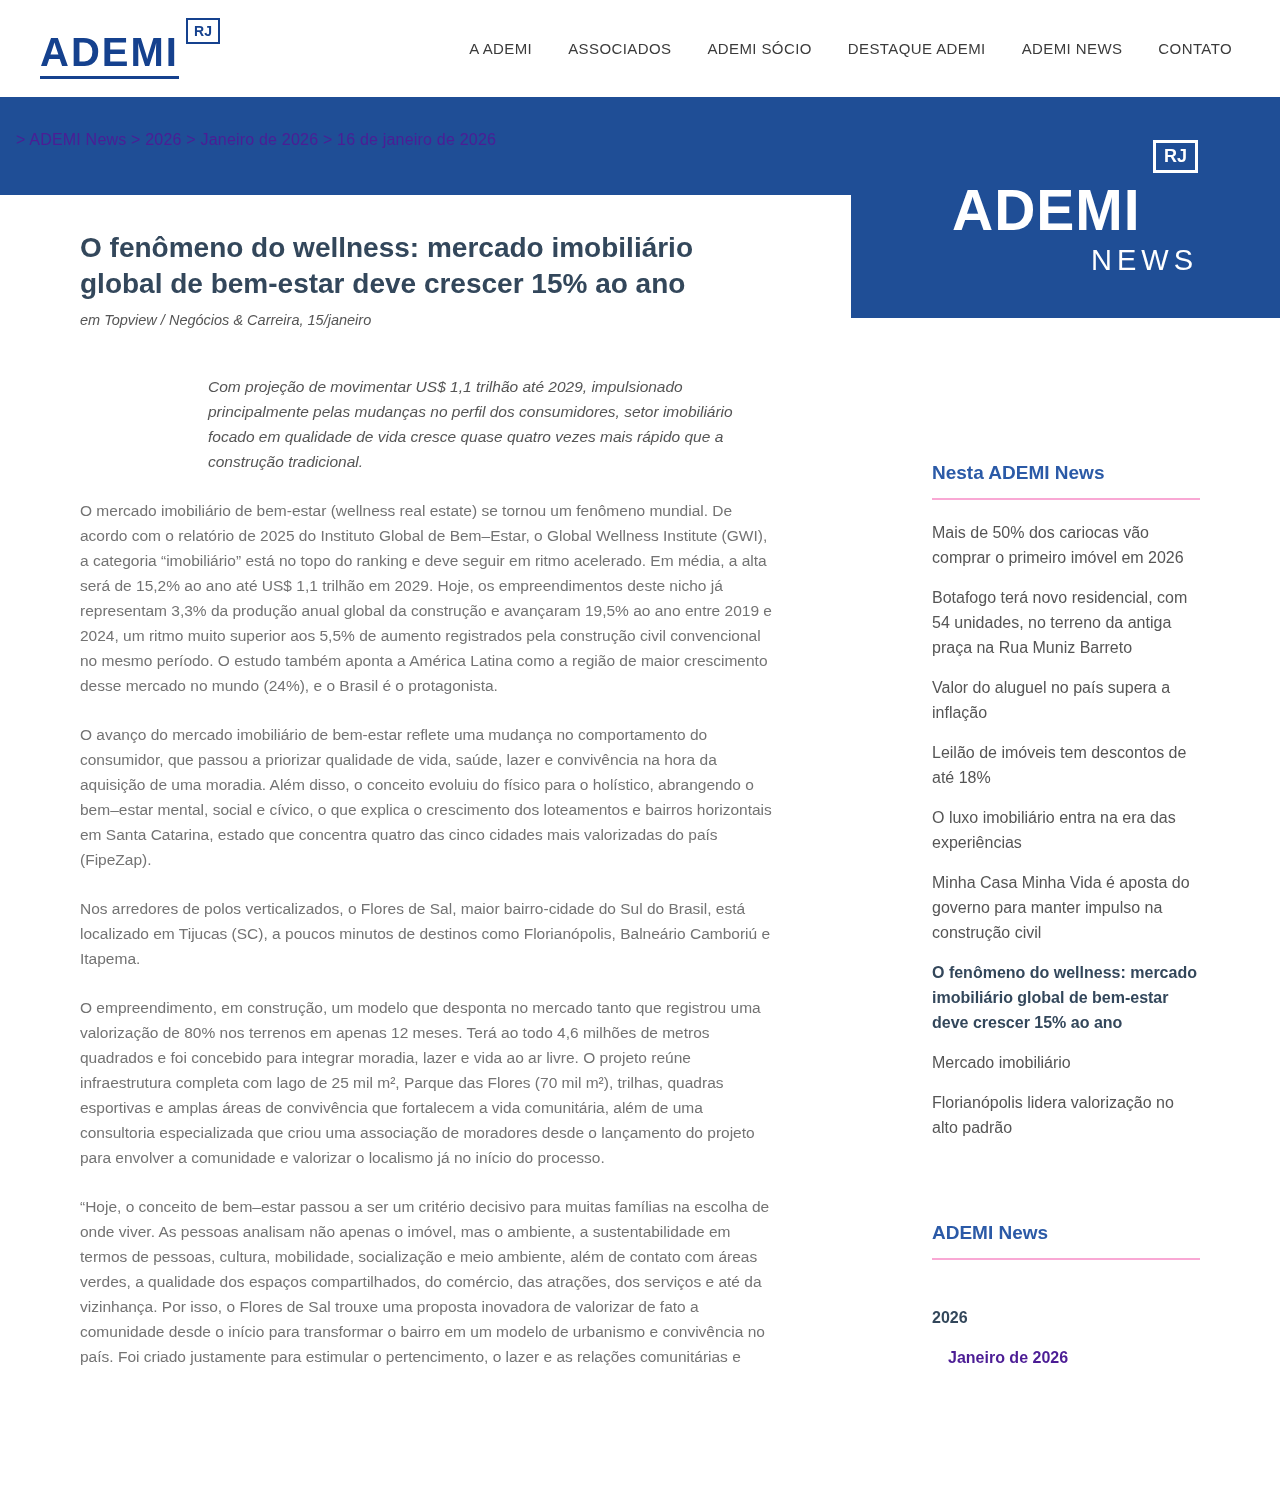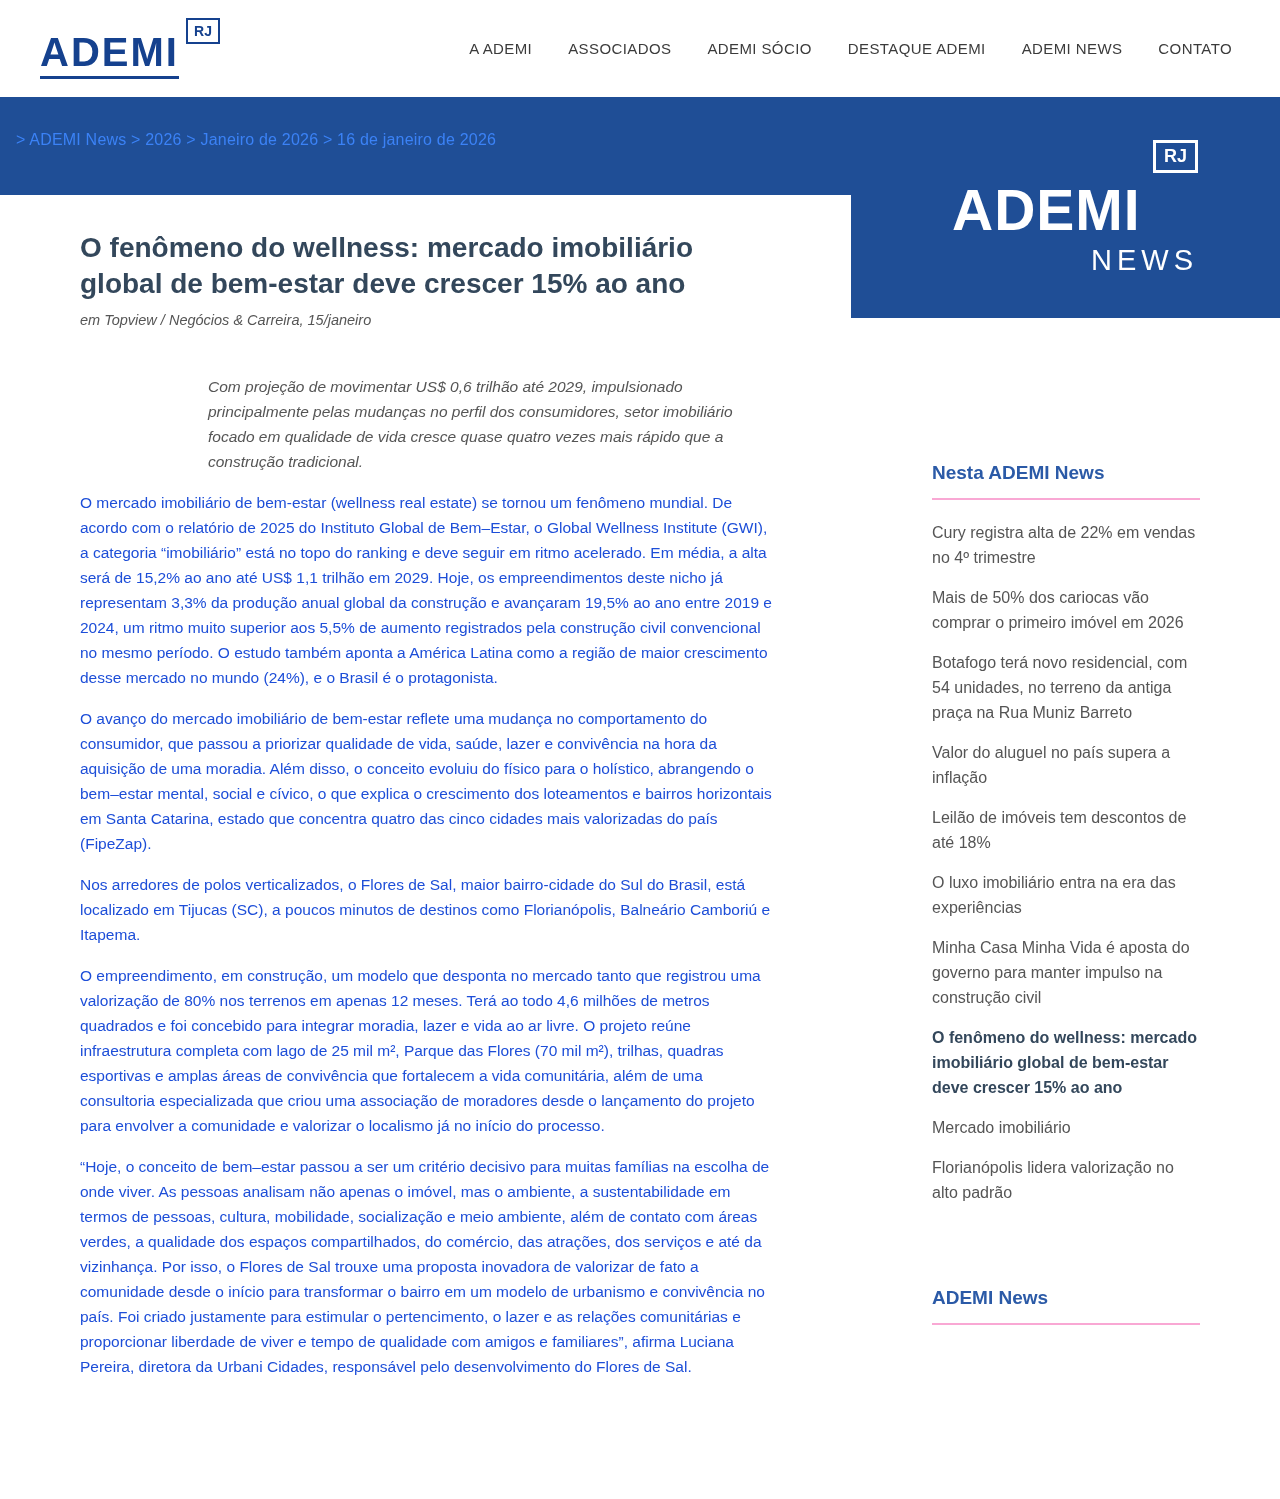--- a/index.html
+++ b/index.html
@@ -11,35 +11,35 @@
   .header { position:absolute; top:0; left:0; width:1280px; height:97px; background:#ffffff;
             display:flex; align-items:center; justify-content:space-between; padding:0 48px 0 40px; }
   .logo { position:relative; color:#15418e; cursor:pointer; padding-top:14px; width:170px; }
   .logo-text { font-size:40px; font-weight:bold; letter-spacing:2px; line-height:1; border-bottom:3px solid #15418e; padding-bottom:4px; display:inline-block; }
   .logo-badge { position:absolute; top:0; right:-10px; border:2px solid #15418e; font-size:14px; font-weight:bold; padding:3px 6px; background:#fff; }
   .nav { display:flex; gap:36px; align-items:center; }
   .nav-item { font-size:15px; color:#3b3b3b; letter-spacing:.4px; cursor:pointer; white-space:nowrap; }
 
   
   .band { position:absolute; top:97px; left:0; width:1280px; height:98px; background:#1f4e96; }
-  .breadcrumb { position:absolute; top:131px; left:16px; color:#3b82f6; font-size:16px; letter-spacing:.2px; cursor:pointer; }
+  .breadcrumb { position:absolute; top:131px; left:16px; color:#4c1d95; font-size:16px; letter-spacing:.2px; cursor:pointer; }
 
   
   .side-blue { position:absolute; top:195px; left:851px; width:429px; height:123px; background:#1f4e96; }
   .news-logo { position:absolute; top:140px; left:952px; width:246px; color:#ffffff; }
   .nl-badge { position:absolute; top:0; right:0; border:3px solid #ffffff; padding:3px 8px; font-size:18px; font-weight:bold; }
   .nl-text { font-size:57px; font-weight:bold; line-height:1; margin-top:42px; letter-spacing:1px; }
   .nl-sub { font-size:29px; letter-spacing:5px; text-align:right; margin-top:5px; font-weight:normal; }
 
   
   .main-col { position:absolute; top:230px; left:80px; width:692px; }
   .article-title { font-size:28px; line-height:36px; font-weight:bold; color:#33475b; max-width:686px; }
   .article-byline { margin-top:10px; font-style:italic; font-size:14.5px; color:#555555; }
   .article-lead { margin:46px 0 0 128px; width:556px; font-style:italic; font-size:15.5px; line-height:25px; color:#555555; }
-  .article-body p { margin-top:16px; font-size:15.5px; line-height:25px; color:#1d4ed8; }
+  .article-body p { margin-top:24px; font-size:15.5px; line-height:25px; color:#737373; }
 
   
   .sidebar { position:absolute; top:462px; left:932px; width:268px; }
   .side-title { color:#2b5aa7; font-size:19px; font-weight:bold; padding-bottom:14px; border-bottom:2px solid #f9a8d4; }
   .side-list { margin-top:20px; }
   .side-item { font-size:16px; line-height:25px; color:#555555; margin-bottom:15px; cursor:pointer; }
   .side-item.current { color:#33475b; font-weight:bold; }
   .section2 { margin-top:82px; }
   .archive-year { margin-top:49px; font-size:16px; font-weight:bold; color:#33475b; cursor:pointer; }
   .archive-month { margin-top:22px; margin-left:16px; font-size:16px; font-weight:bold; color:#4c1d95; cursor:pointer; }
@@ -71,34 +71,33 @@
   <div class="side-blue"></div>
   <div class="news-logo">
     <span class="nl-badge">RJ</span>
     <div class="nl-text">ADEMI</div>
     <div class="nl-sub">NEWS</div>
   </div>
 
   <div class="main-col">
     <h1 class="article-title">O fenômeno do wellness: mercado imobiliário global de bem-estar deve crescer 15% ao ano</h1>
     <div class="article-byline">em Topview / Negócios &amp; Carreira, 15/janeiro</div>
-    <div class="article-lead">Com projeção de movimentar US$ 0,6 trilhão até 2029, impulsionado principalmente pelas mudanças no perfil dos consumidores, setor imobiliário focado em qualidade de vida cresce quase quatro vezes mais rápido que a construção tradicional.</div>
+    <div class="article-lead">Com projeção de movimentar US$ 1,1 trilhão até 2029, impulsionado principalmente pelas mudanças no perfil dos consumidores, setor imobiliário focado em qualidade de vida cresce quase quatro vezes mais rápido que a construção tradicional.</div>
     <div class="article-body">
       <p>O mercado imobiliário de bem-estar (wellness real estate) se tornou um fenômeno mundial. De acordo com o relatório de 2025 do Instituto Global de Bem–Estar, o Global Wellness Institute (GWI), a categoria “imobiliário” está no topo do ranking e deve seguir em ritmo acelerado. Em média, a alta será de 15,2% ao ano até US$ 1,1 trilhão em 2029. Hoje, os empreendimentos deste nicho já representam 3,3% da produção anual global da construção e avançaram 19,5% ao ano entre 2019 e 2024, um ritmo muito superior aos 5,5% de aumento registrados pela construção civil convencional no mesmo período. O estudo também aponta a América Latina como a região de maior crescimento desse mercado no mundo (24%), e o Brasil é o protagonista.</p>
       <p>O avanço do mercado imobiliário de bem-estar reflete uma mudança no comportamento do consumidor, que passou a priorizar qualidade de vida, saúde, lazer e convivência na hora da aquisição de uma moradia. Além disso, o conceito evoluiu do físico para o holístico, abrangendo o bem–estar mental, social e cívico, o que explica o crescimento dos loteamentos e bairros horizontais em Santa Catarina, estado que concentra quatro das cinco cidades mais valorizadas do país (FipeZap).</p>
       <p>Nos arredores de polos verticalizados, o Flores de Sal, maior bairro-cidade do Sul do Brasil, está localizado em Tijucas (SC), a poucos minutos de destinos como Florianópolis, Balneário Camboriú e Itapema.</p>
       <p>O empreendimento, em construção, um modelo que desponta no mercado tanto que registrou uma valorização de 80% nos terrenos em apenas 12 meses. Terá ao todo 4,6 milhões de metros quadrados e foi concebido para integrar moradia, lazer e vida ao ar livre. O projeto reúne infraestrutura completa com lago de 25 mil m², Parque das Flores (70 mil m²), trilhas, quadras esportivas e amplas áreas de convivência que fortalecem a vida comunitária, além de uma consultoria especializada que criou uma associação de moradores desde o lançamento do projeto para envolver a comunidade e valorizar o localismo já no início do processo.</p>
       <p>“Hoje, o conceito de bem–estar passou a ser um critério decisivo para muitas famílias na escolha de onde viver. As pessoas analisam não apenas o imóvel, mas o ambiente, a sustentabilidade em termos de pessoas, cultura, mobilidade, socialização e meio ambiente, além de contato com áreas verdes, a qualidade dos espaços compartilhados, do comércio, das atrações, dos serviços e até da vizinhança. Por isso, o Flores de Sal trouxe uma proposta inovadora de valorizar de fato a comunidade desde o início para transformar o bairro em um modelo de urbanismo e convivência no país. Foi criado justamente para estimular o pertencimento, o lazer e as relações comunitárias e proporcionar liberdade de viver e tempo de qualidade com amigos e familiares”, afirma Luciana Pereira, diretora da Urbani Cidades, responsável pelo desenvolvimento do Flores de Sal.</p>
     </div>
   </div>
 
   <div class="sidebar">
     <div class="side-title">Nesta ADEMI News</div>
     <div class="side-list">
-      <div class="side-item">Cury registra alta de 22% em vendas no 4º trimestre</div>
       <div class="side-item">Mais de 50% dos cariocas vão comprar o primeiro imóvel em 2026</div>
       <div class="side-item">Botafogo terá novo residencial, com 54 unidades, no terreno da antiga praça na Rua Muniz Barreto</div>
       <div class="side-item">Valor do aluguel no país supera a inflação</div>
       <div class="side-item">Leilão de imóveis tem descontos de até 18%</div>
       <div class="side-item">O luxo imobiliário entra na era das experiências</div>
       <div class="side-item">Minha Casa Minha Vida é aposta do governo para manter impulso na construção civil</div>
       <div class="side-item current">O fenômeno do wellness: mercado imobiliário global de bem-estar deve crescer 15% ao ano</div>
       <div class="side-item">Mercado imobiliário</div>
       <div class="side-item">Florianópolis lidera valorização no alto padrão</div>
     </div>

